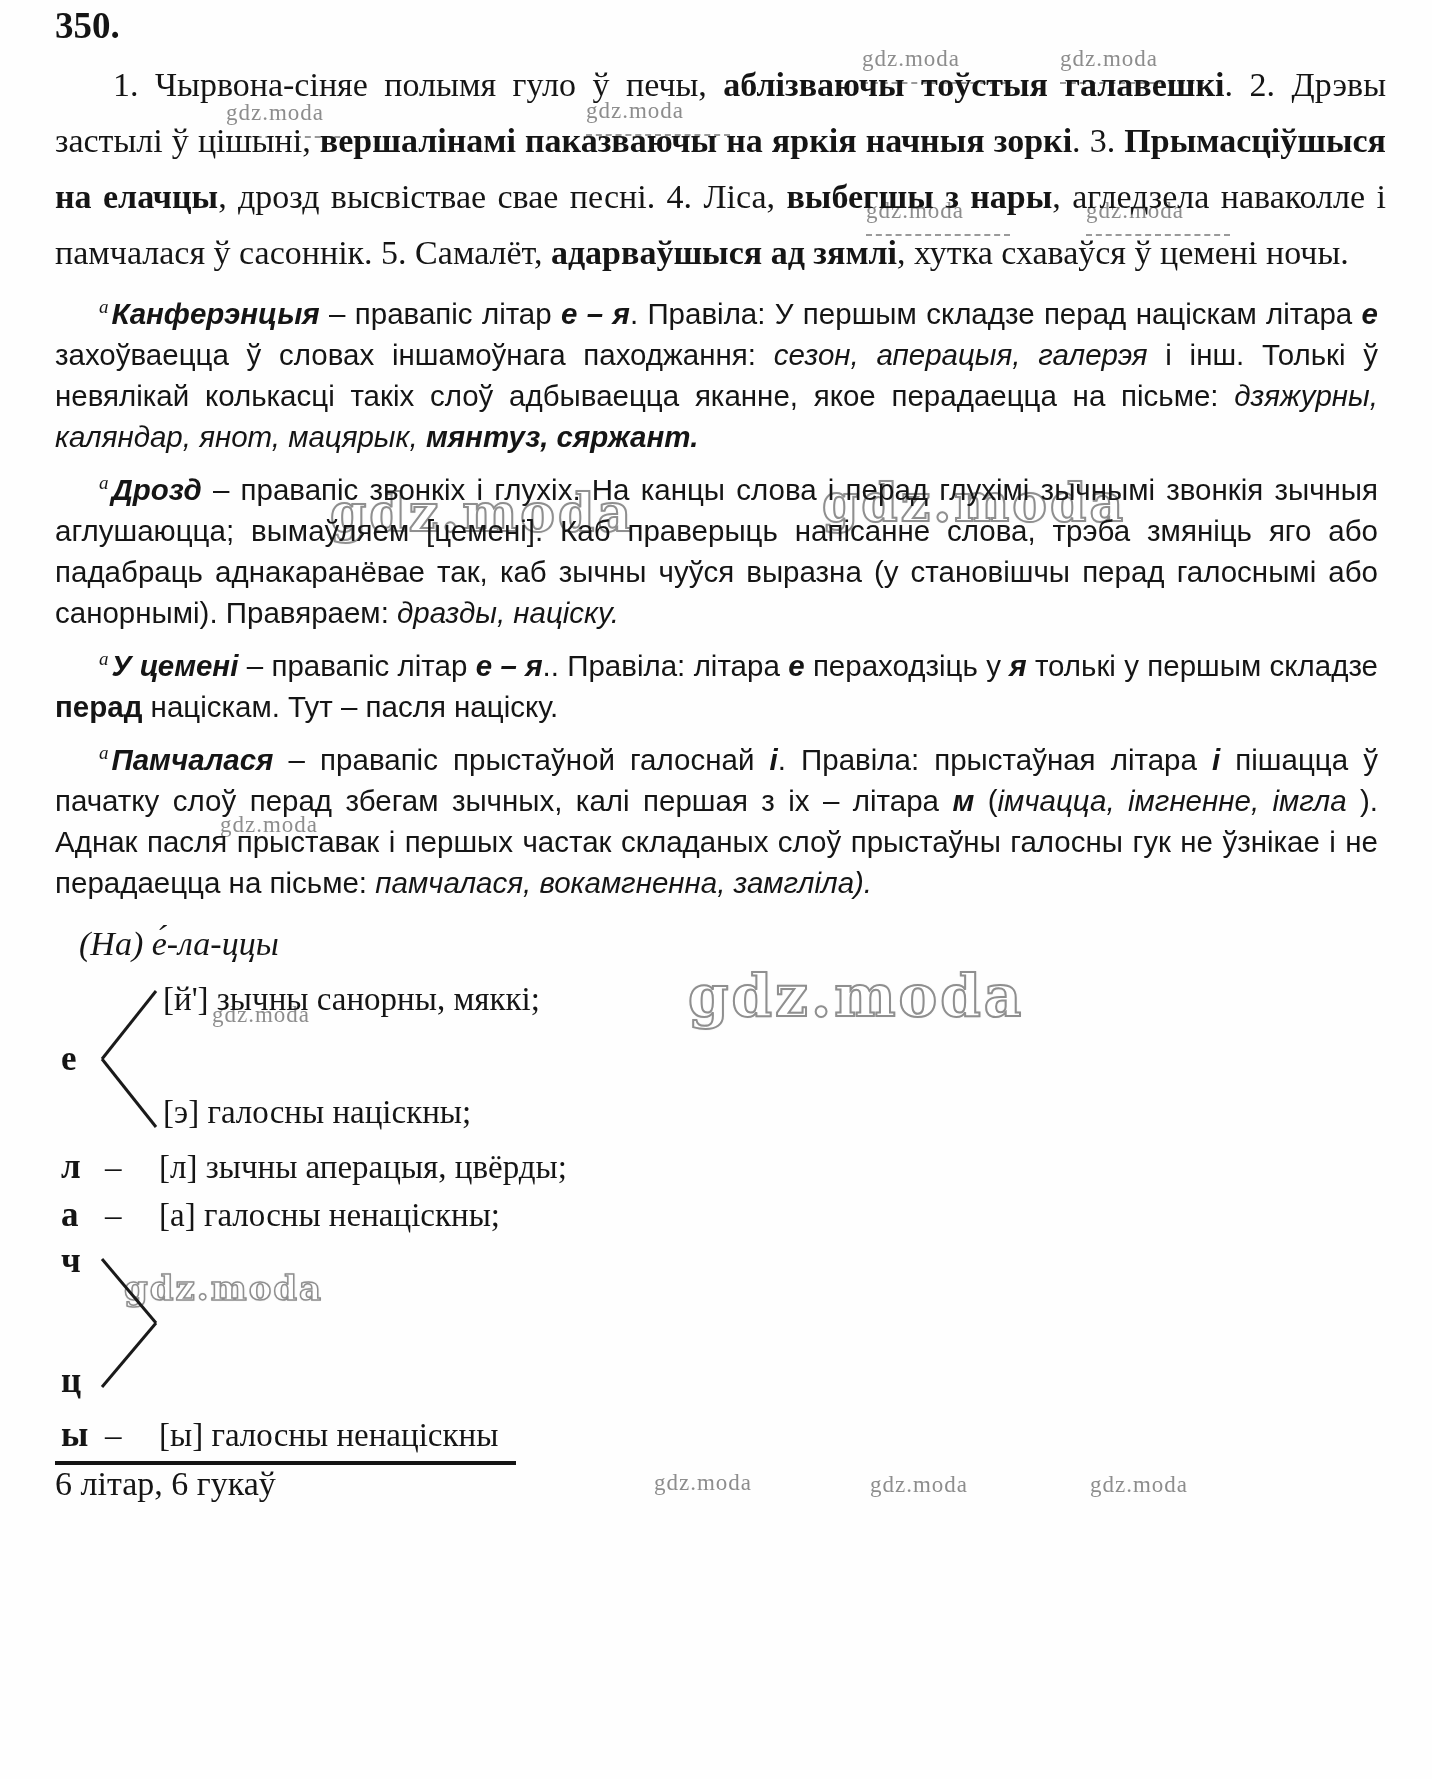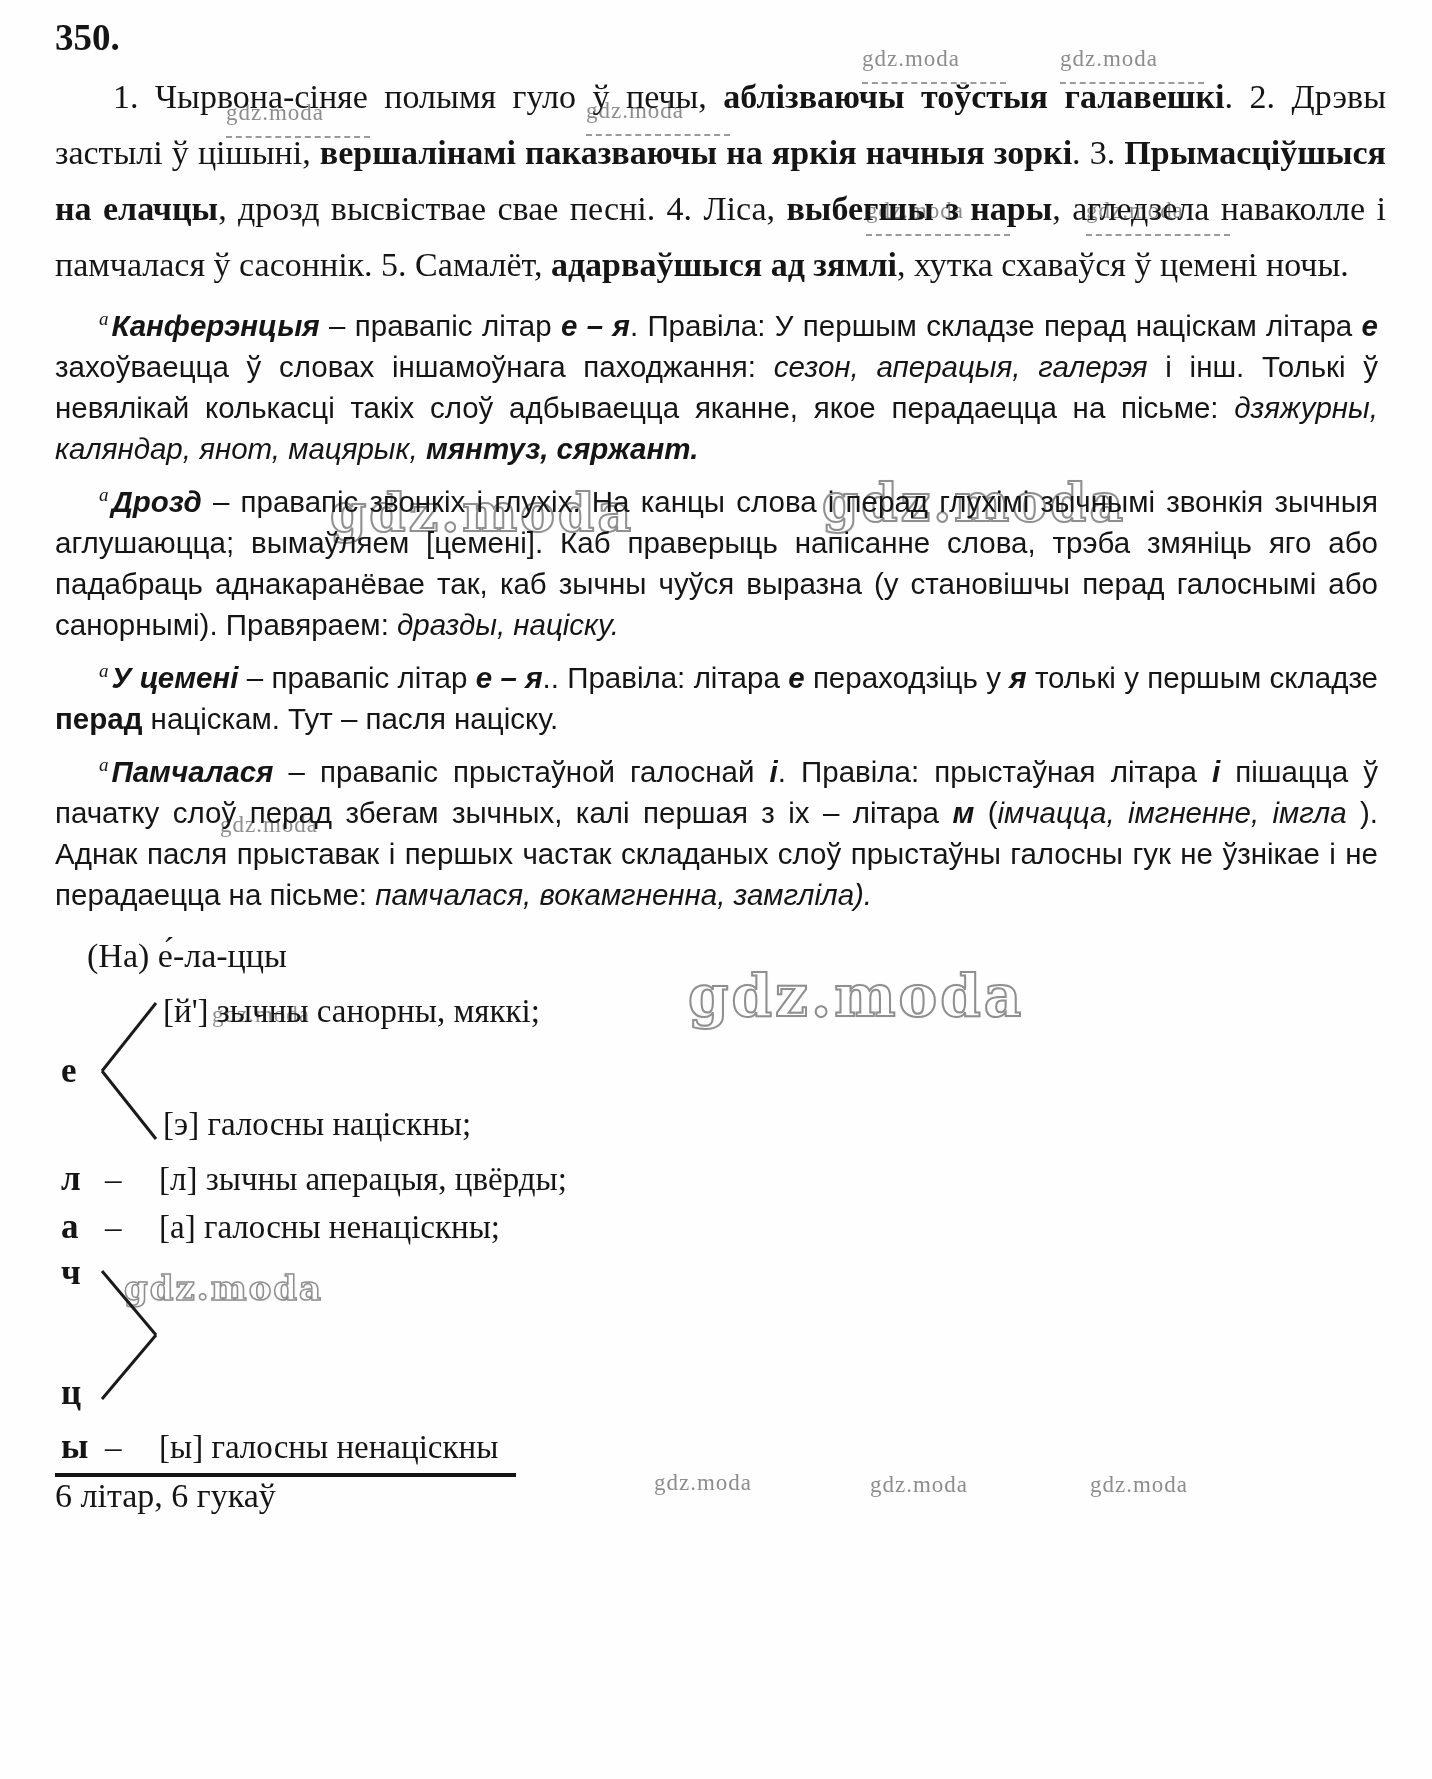--- a/index.html
+++ b/index.html
@@ -1,34 +1,34 @@
 <!DOCTYPE html>
 <html><head>
 <meta charset="utf-8">
 <style>
   * { box-sizing: border-box; }
   html, body { margin:0; padding:0; background:#ffffff; }
   .page { position:relative; width:1432px; min-height:1779px; background:#fefefe; color:#151515; overflow:hidden; }
-  .content { position:relative; z-index:1; padding:16px 46px 40px 55px; }
+  .content { position:relative; z-index:1; padding:4px 46px 40px 55px; }
 
   .ex-num { font-family:"Liberation Serif", serif; font-weight:700; font-size:37px; margin:0 0 10px 0; }
 
   .main-para { font-family:"Liberation Serif", serif; font-size:34px; line-height:56px;
                text-align:justify; text-indent:58px; margin:0; }
   .b  { font-weight:700; }
   .i  { font-style:italic; }
   .bi { font-weight:700; font-style:italic; }
 
   .fn { font-family:"Liberation Sans", sans-serif; font-size:29.5px; line-height:41px;
         text-align:justify; text-indent:44px; margin:12px 8px 0 0; }
   .fn-sup { font-family:"Liberation Serif", serif; font-style:italic; font-size:19px;
             vertical-align:super; line-height:0; margin-right:3px; }
 
   .phon { font-family:"Liberation Serif", serif; font-size:33px; margin-top:22px; }
-  .phon-word { font-size:34px; margin:0 0 12px 32px; }
+  .phon-word { font-size:34px; font-style:italic; margin:0 0 12px 24px; }
   .phon-branch { display:grid; grid-template-columns:44px 60px 1fr; height:168px; }
   .pb-letter { align-self:center; font-weight:700; font-size:35px; padding-left:6px; }
   .pb-svg { width:60px; height:168px; display:block; }
   .pb-rows { display:flex; flex-direction:column; justify-content:space-between; padding:6px 0 12px 4px; }
   .pb2-letters { display:flex; flex-direction:column; justify-content:space-between;
                  padding:2px 0 6px 6px; font-weight:700; font-size:35px; }
   .pb2-rows { align-self:center; padding-left:4px; }
   .phon-single { display:flex; align-items:center; height:48px; }
   .ps-letter { width:44px; padding-left:6px; font-weight:700; font-size:35px; }
   .ps-dash { width:60px; padding-left:6px; }

